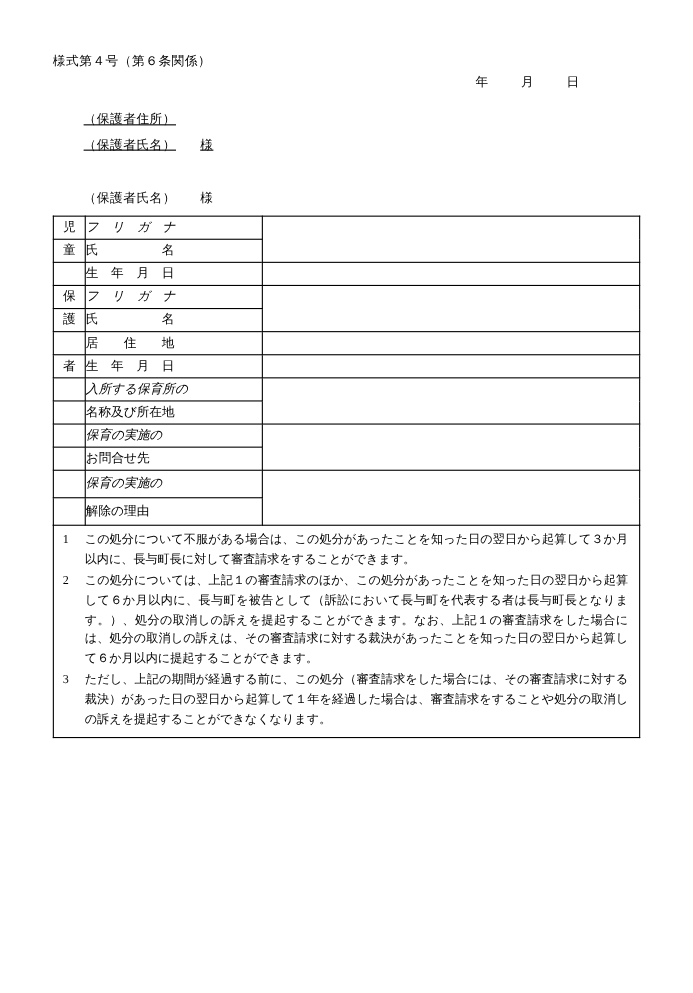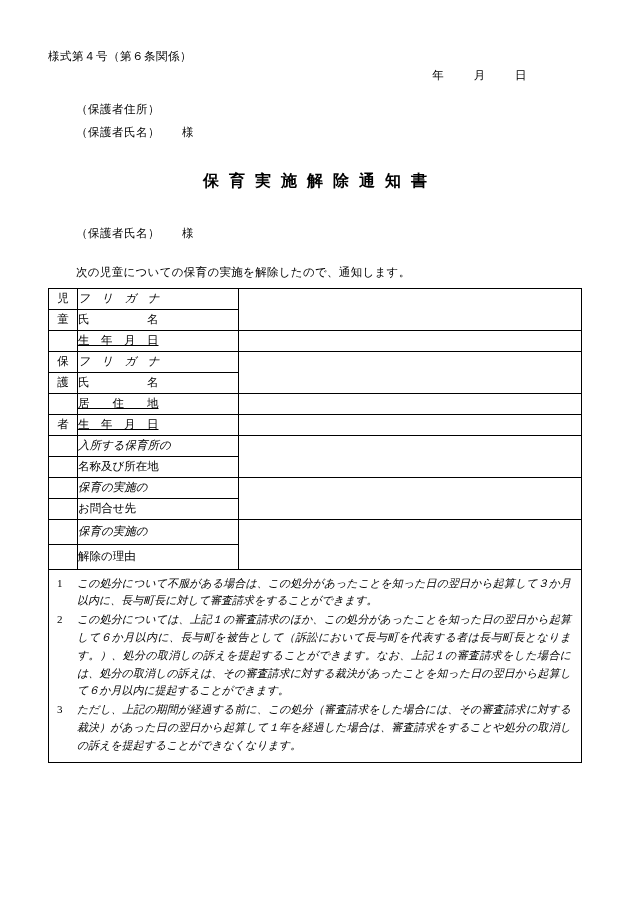--- a/index.html
+++ b/index.html
@@ -33,21 +33,21 @@
     padding-right: 55px;
     letter-spacing: 0.5px;
   }
   .date-line span { margin-left: 26px; }
   .addr-block {
     margin-top: 16px;
     padding-left: 28px;
     font-size: 11.5px;
     letter-spacing: 0.5px;
   }
-  .addr-block .row { margin-bottom: 6px; }
+  .addr-block .row { margin-bottom: 6px; text-decoration: underline; }
   .addr-block .sama { margin-left: 22px; }
   .issuer {
     margin-top: 24px;
     text-align: center;
     font-size: 11.5px;
     letter-spacing: 1px;
   }
   .doc-title {
     margin-top: 28px;
     text-align: center;
@@ -96,21 +96,20 @@
   td.side-bottom {
     width: 28px;
     text-align: center;
     border-right: none;
     border-top: none;
   }
   td.label {
     width: 160px;
     border-left: none;
     padding: 2px 8px;
-    text-decoration: underline;
   }
   td.label-top {
     width: 160px;
     border-left: none;
     border-bottom: none;
     padding: 2px 8px;
     font-style: italic;
   }
   td.label-bot {
     width: 160px;
@@ -141,21 +140,20 @@
   }
   .note-num {
     width: 20px;
     flex: none;
     text-align: left;
   }
   .note-text {
     flex: 1;
     text-align: justify;
     text-justify: inter-ideograph;
-    font-style: italic;
   }
   .footer {
     margin-top: 8px;
     padding-left: 10px;
     font-size: 11.5px;
     letter-spacing: 0.5px;
   }
   .footer .gap { display: inline-block; width: 16px; }
 </style>
 </head>
@@ -174,27 +172,25 @@
   <div class="addr-block">
     <div class="row">
       <span>（保護者住所）</span>
     </div>
     <div class="row">
       <span>（保護者氏名）</span><span class="sama">様</span>
     </div>
   </div>
 
 
-  <div class="doc-title">保育実施解除通知書</div>
 
   <div class="recipient">
     <span>（保護者氏名）</span><span class="sama">様</span>
   </div>
 
-  <div class="lead">次の児童についての保育の実施を解除したので、通知します。</div>
 
   <table class="main">
     <tbody>
         <tr>
       <td class="side" rowspan="1">児</td>
       <td class="label-top">フ　リ　ガ　ナ</td>
       <td class="value" rowspan="2"></td>
     </tr>
     <tr>
       <td class="side-bottom">童</td>

